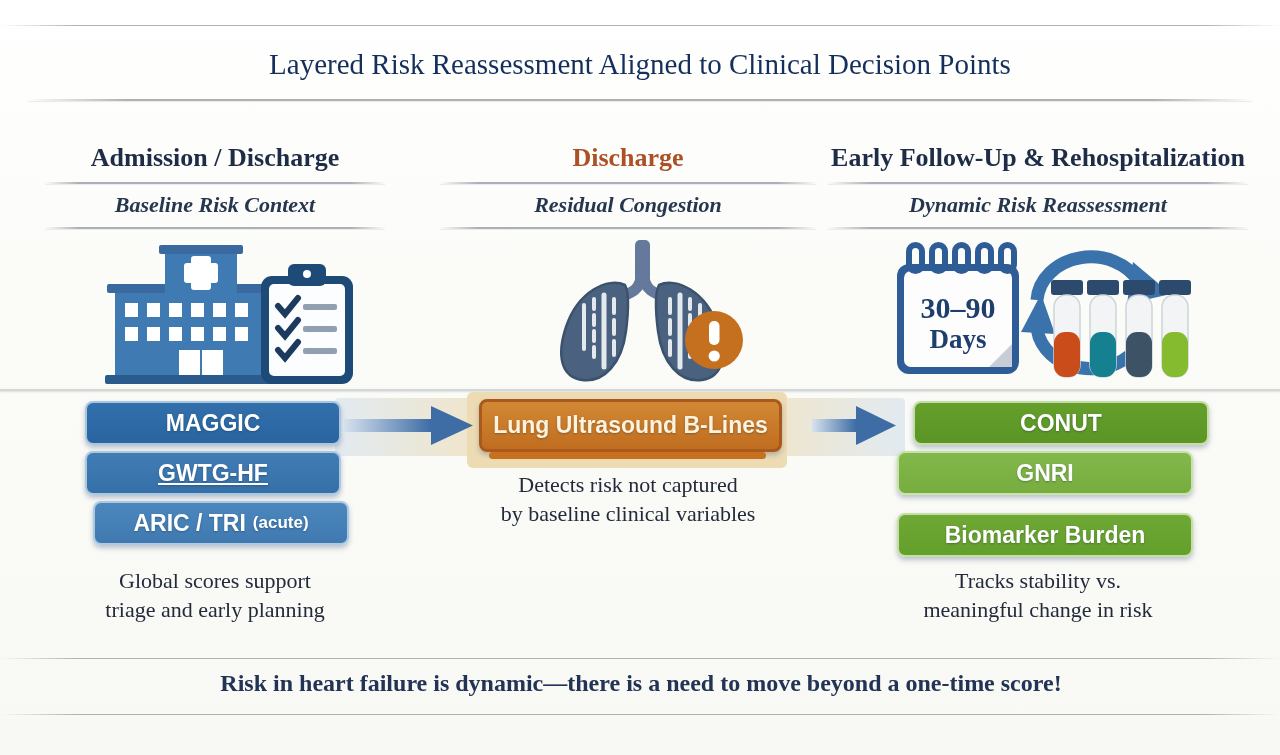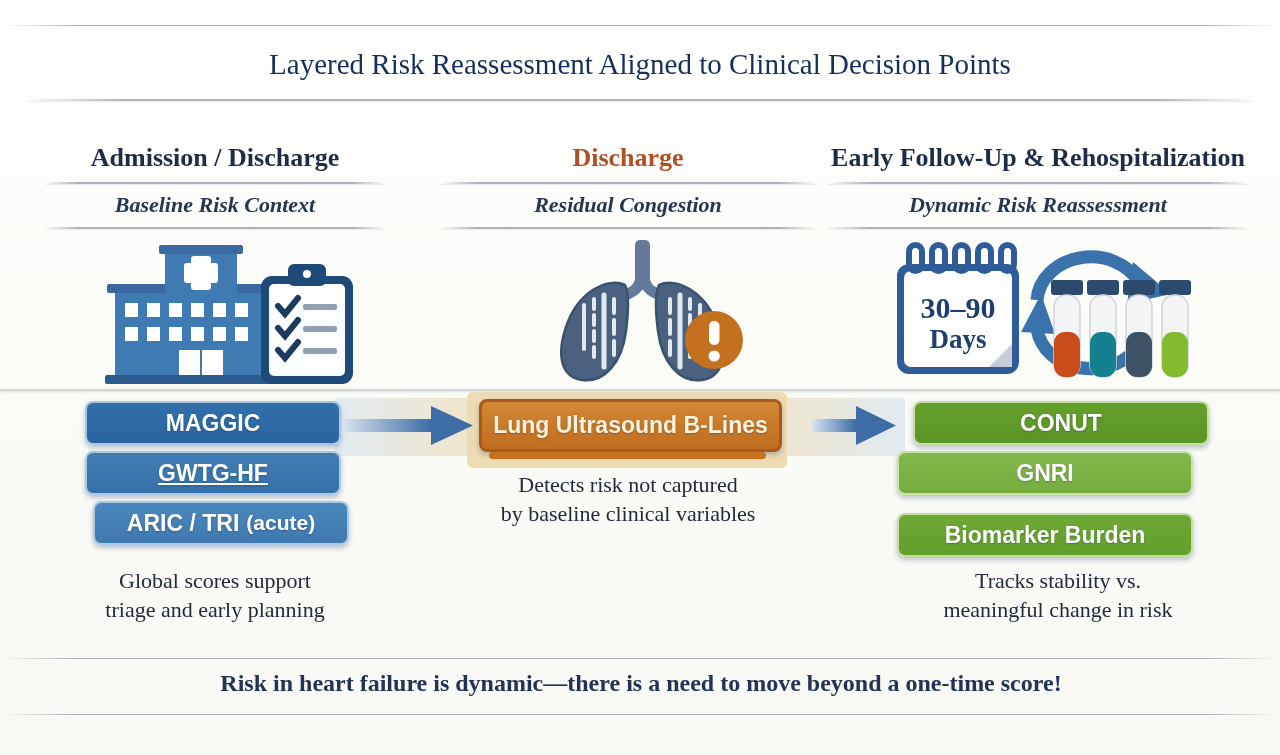--- a/index.html
+++ b/index.html
@@ -17,21 +17,21 @@
 
   .icon-svg{position:absolute;}
 
   .section-rule{position:absolute;top:389px;left:0;width:100%;height:2px;background:#d4d7da;box-shadow:0 1px 2px rgba(0,0,0,.12);}
   .flow-band{position:absolute;left:335px;top:398px;width:570px;height:58px;border-radius:4px;background:linear-gradient(90deg,rgba(213,226,238,.65),rgba(240,227,196,.9) 26%,rgba(240,227,196,.9) 74%,rgba(213,226,238,.65));}
   .orange-halo{position:absolute;left:467px;top:392px;width:320px;height:76px;background:#eddbb4;border-radius:6px;}
 
   .pill{position:absolute;display:flex;align-items:center;justify-content:center;border-radius:8px;
         font-family:"Liberation Sans",sans-serif;font-weight:700;font-size:23px;color:#ffffff;
         text-shadow:0 1px 2px rgba(20,40,60,.35);box-shadow:0 3px 5px rgba(90,110,135,.4);}
-  .pill .suffix{font-size:21px;margin-left:7px;font-weight:700;}
+  .pill .suffix{font-size:17px;margin-left:7px;font-weight:700;}
   .pill.b1{background:linear-gradient(180deg,#3270ab,#2a64a0);border:2px solid rgba(190,214,235,.85);}
   .pill.b2{background:linear-gradient(180deg,#417db5,#356fa8);border:2px solid rgba(190,214,235,.85);text-decoration:underline;}
   .pill.b3{background:linear-gradient(180deg,#4b87bd,#3f79b0);border:2px solid rgba(190,214,235,.85);}
   .pill.org{background:linear-gradient(180deg,#d28834,#c06d1f);border:3px solid #a8591b;color:#fdf2dc;}
   .orange-base{position:absolute;left:489px;top:452px;width:277px;height:7px;border-radius:4px;background:#c8701e;}
   .pill.g1{background:linear-gradient(180deg,#649f2b,#5b9525);border:2px solid rgba(214,234,184,.85);margin-left:16px;}
   .pill.g2{background:linear-gradient(180deg,#83b84c,#76ad3e);border:2px solid rgba(214,234,184,.85);}
   .pill.g3{background:linear-gradient(180deg,#6fa834,#639f2b);border:2px solid rgba(214,234,184,.85);}
 
   .desc{position:absolute;text-align:center;font-size:22px;line-height:29px;color:#232b3b;}
@@ -234,21 +234,21 @@
   </div>
 
   <div class="desc" style="left:440px;width:376px;top:470px;">
     <span>Detects risk not captured</span>
     <span>by baseline clinical variables</span>
   </div>
   <div class="desc" style="left:45px;width:340px;top:566px;">
     <span>Global scores support</span>
     <span>triage and early planning</span>
   </div>
-  <div class="desc" style="left:848px;width:420px;top:566px;">
+  <div class="desc" style="left:828px;width:420px;top:566px;">
     <span>Tracks stability vs.</span>
     <span>meaningful change in risk</span>
   </div>
 
   <div class="hairline" style="top:658px;"></div>
   <div class="footer-text">Risk in heart failure is dynamic—there is a need to move beyond a one-time score!</div>
   <div class="hairline" style="top:714px;"></div>
 
 </div>
 

